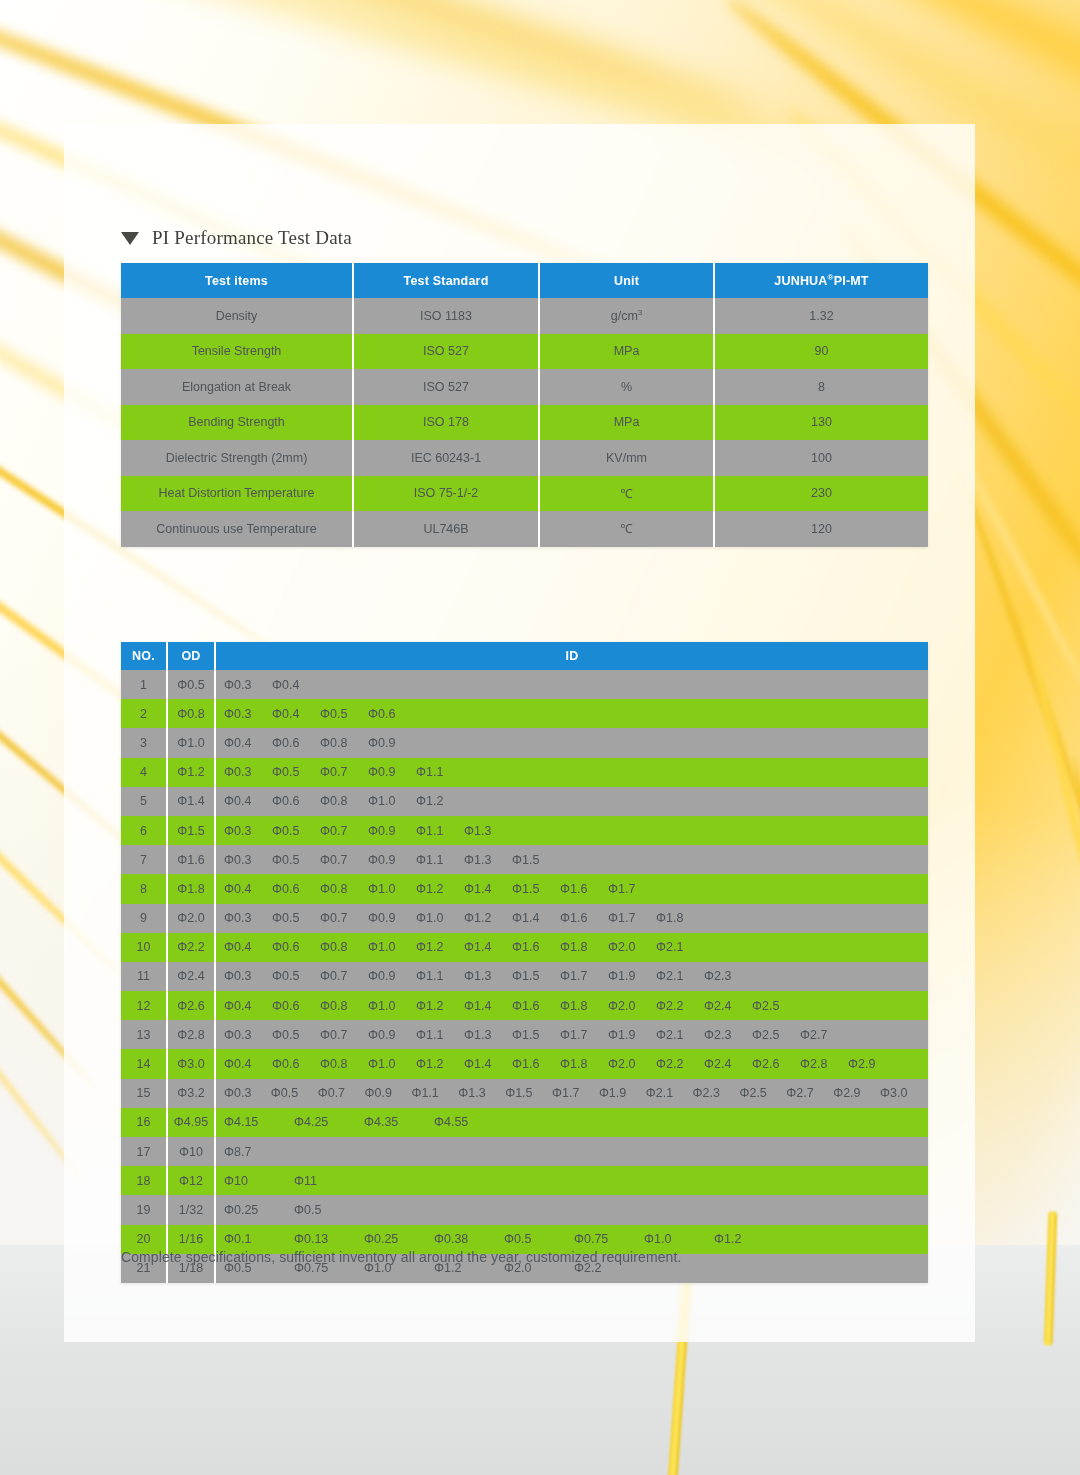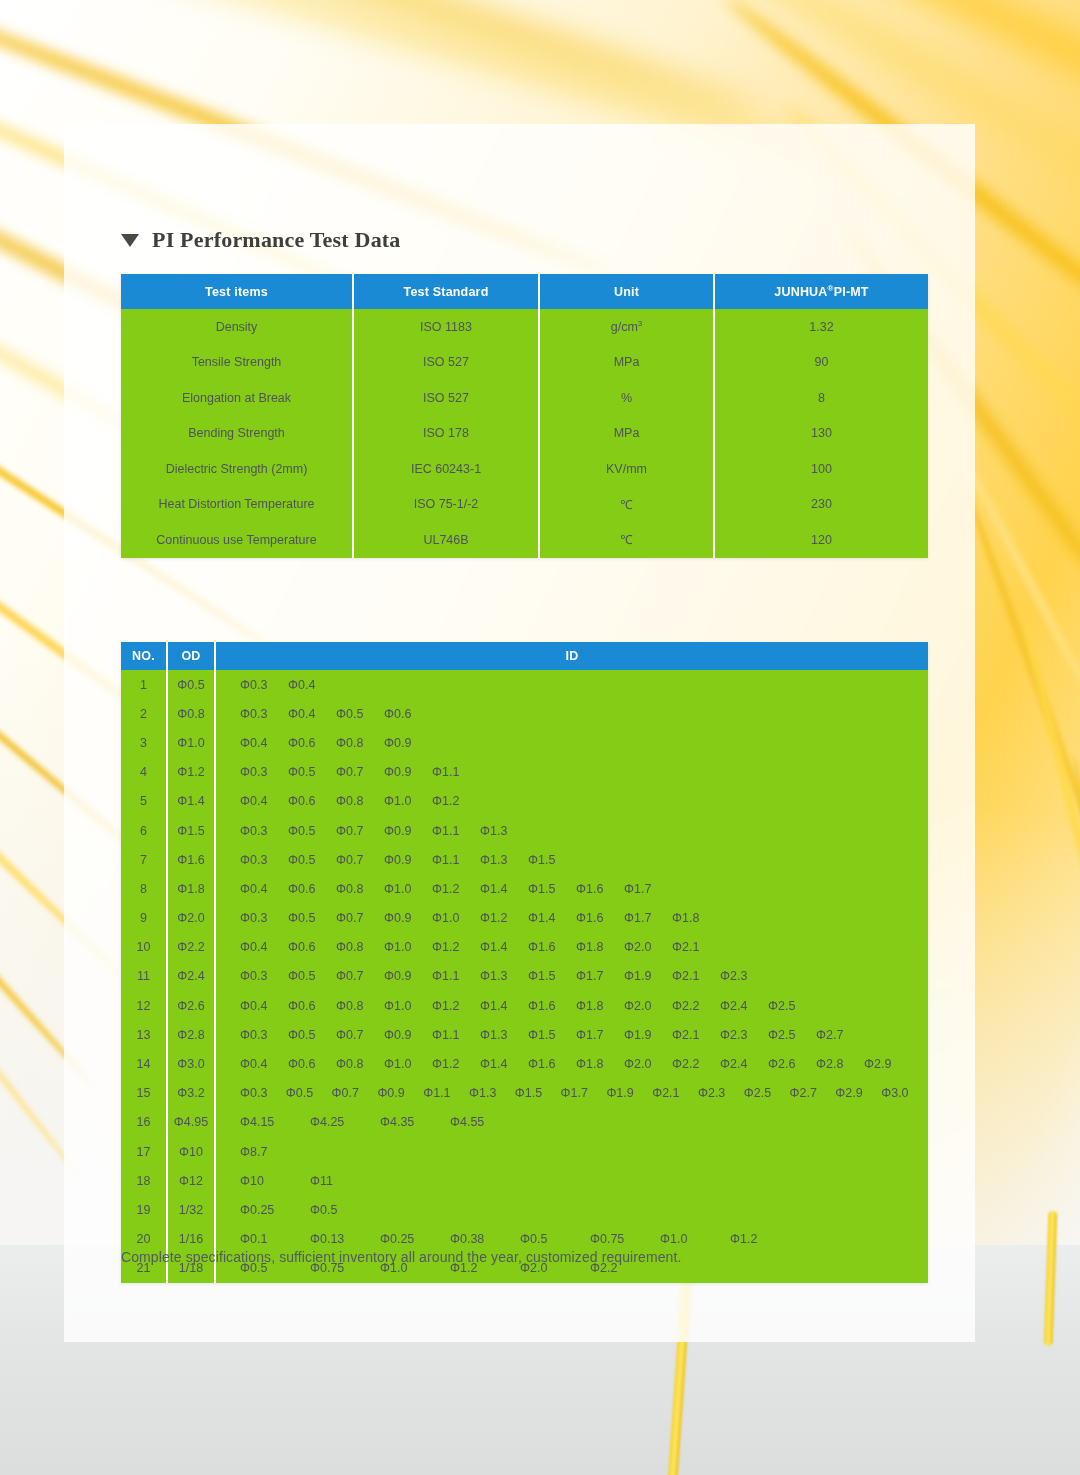--- a/index.html
+++ b/index.html
@@ -76,22 +76,22 @@
     gap: 13px;
   }
   .tri {
     width: 0; height: 0;
     border-left: 9px solid transparent;
     border-right: 9px solid transparent;
     border-top: 13px solid #4a4a45;
   }
   .section-title {
     font-family: "Liberation Serif", "DejaVu Serif", serif;
-    font-size: 22px;
-    font-weight: bold;
+    font-size: 19px;
+    font-weight: normal;
     color: #3f3f3c;
     letter-spacing: .2px;
     white-space: nowrap;
   }
 
   
   .tbl {
     position: absolute;
     border-collapse: collapse;
     table-layout: fixed;
@@ -107,45 +107,45 @@
     border-right: 2px solid #ffffff;
   }
   .tbl th:last-child { border-right: none; }
   .tbl td {
     font-size: 12.5px;
     color: #4f5459;
     text-align: center;
     border-right: 2px solid #ffffff;
   }
   .tbl td:last-child { border-right: none; }
-  .tbl tr.odd  td { background: #84cc16; }
+  .tbl tr.odd  td { background: #a3a3a3; }
   .tbl tr.even td { background: #84cc16; }
 
   
-  #perf-table { left: 121px; top: 274px; width: 807px; padding-left: 16px; }
+  #perf-table { left: 121px; top: 263px; width: 807px; padding-left: 16px; }
   #perf-table th { height: 33px; }
   #perf-table td { height: 33.5px; }
   #perf-table .c0 { width: 232px; }
   #perf-table .c1 { width: 186px; }
   #perf-table .c2 { width: 175px; }
   #perf-table .c3 { width: 214px; }
   sup.reg { font-size: 8px; vertical-align: super; }
   sup.exp { font-size: 8px; vertical-align: super; }
 
   
   #prod-table { left: 121px; top: 642px; width: 807px; }
   #prod-table th { height: 26px; }
   #prod-table td { height: 27.2px; }
   #prod-table .pc0 { width: 46px; }
   #prod-table .pc1 { width: 48px; }
   #prod-table .pc2 { width: 713px; }
   #prod-table td.no, #prod-table td.od { text-align: center; }
   #prod-table td.id {
     text-align: left;
-    padding-left: 24px;
+    padding-left: 8px;
   }
   .id-list {
     display: flex;
     flex-direction: row;
     align-items: center;
   }
   .id-list span {
     display: inline-block;
     width: 48px;
     text-align: left;

